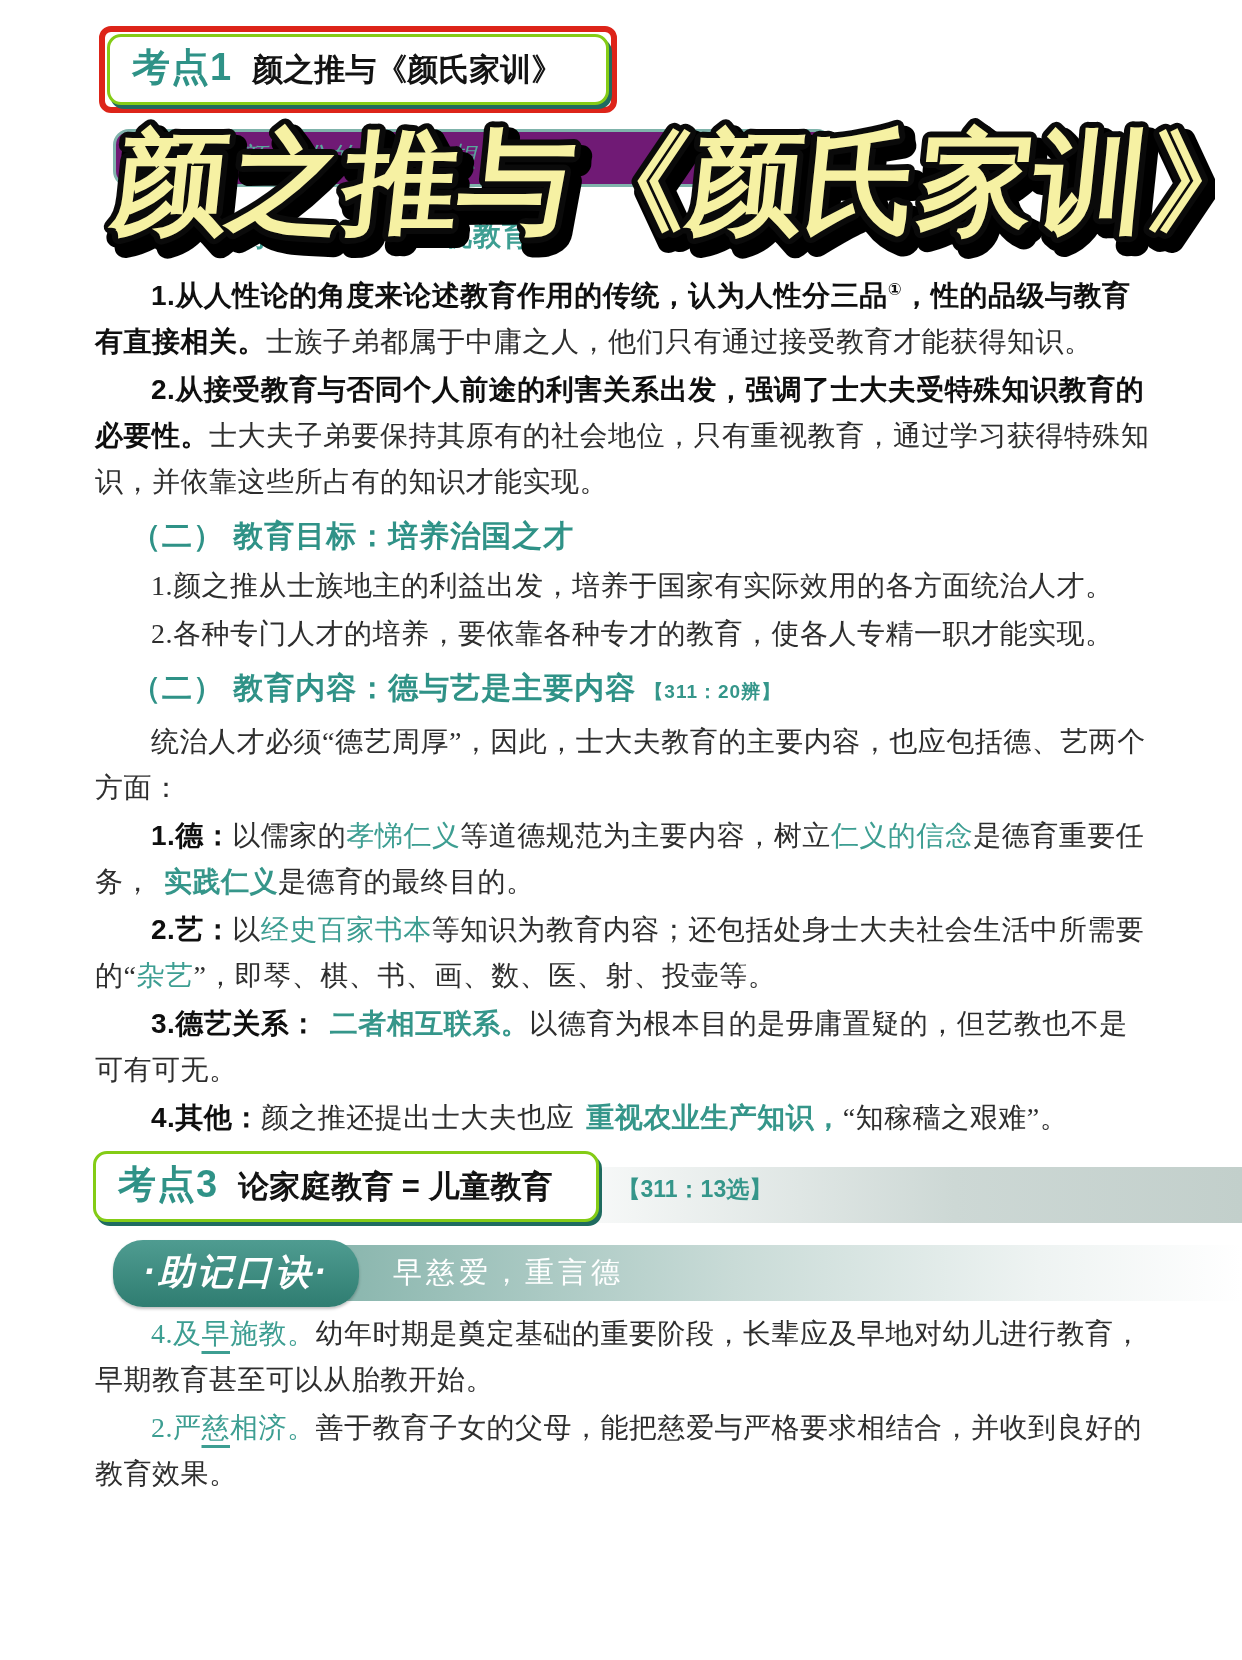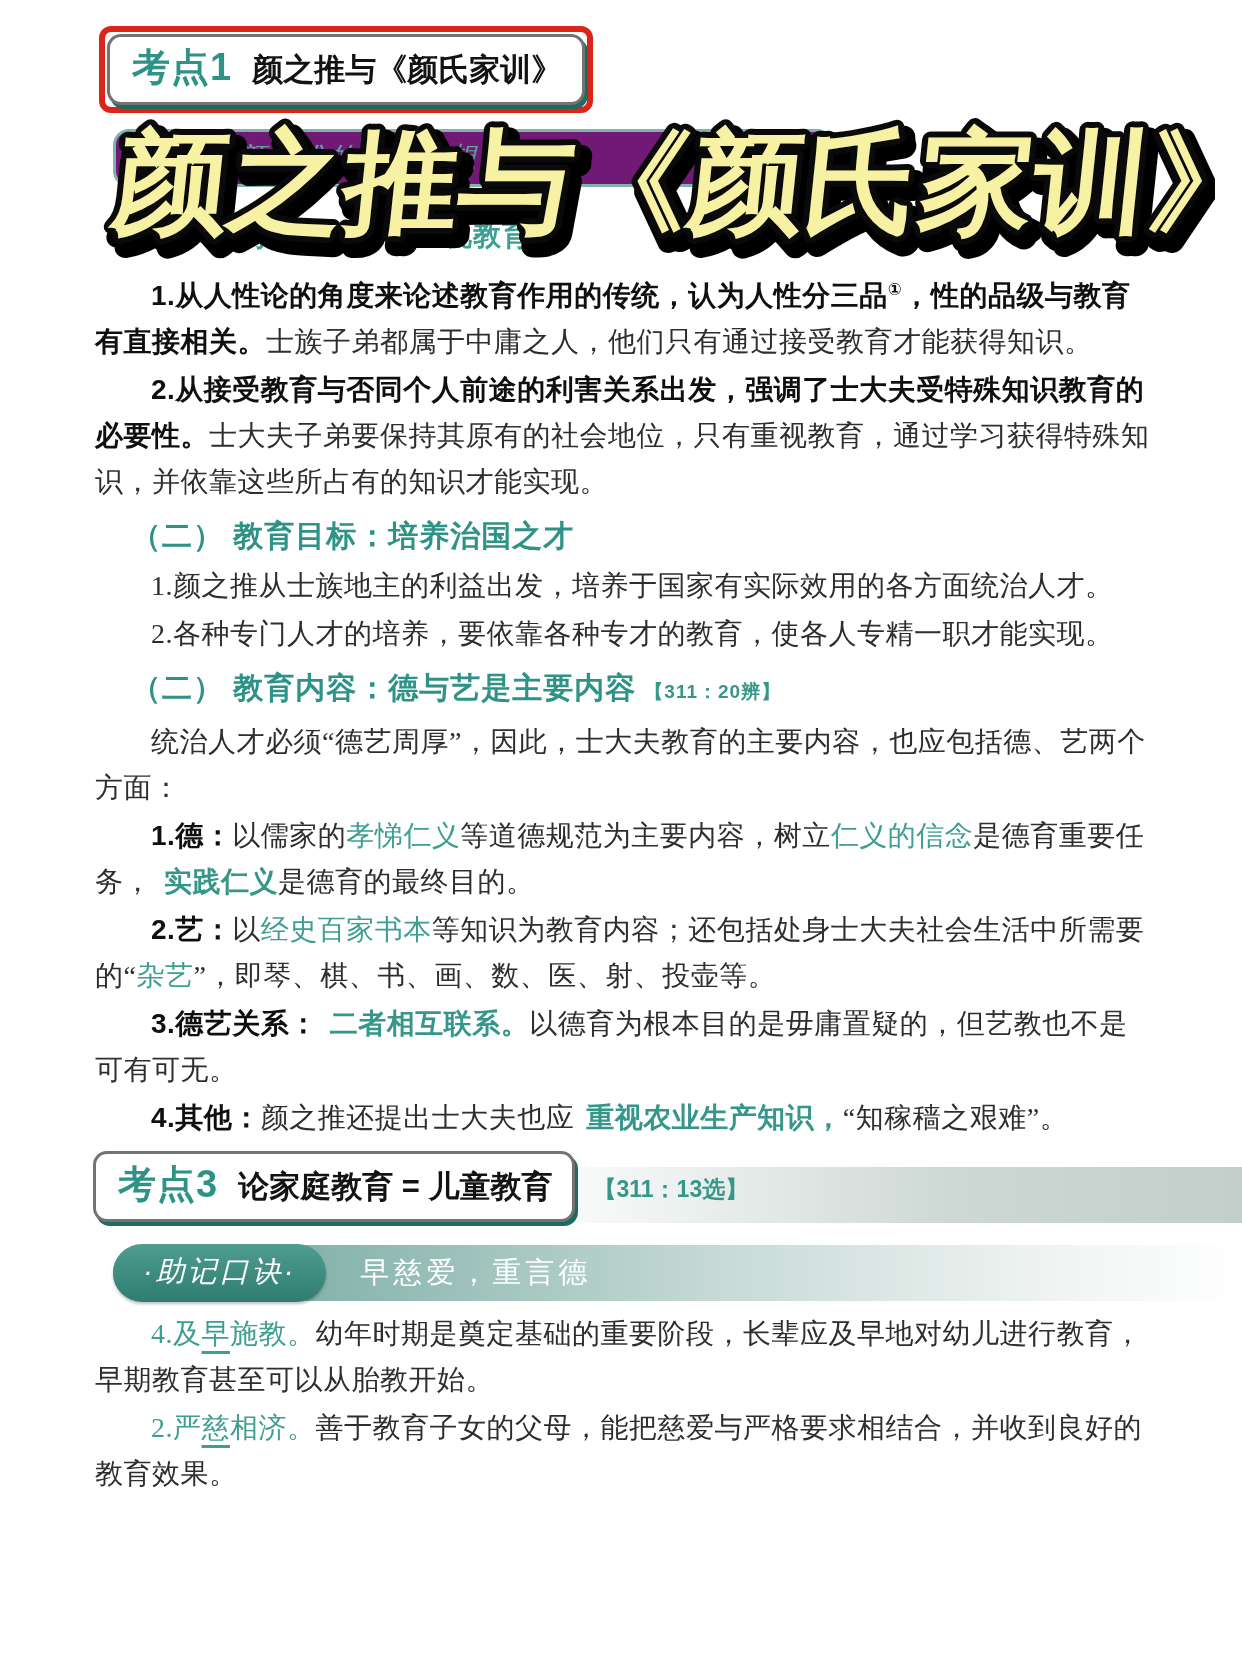--- a/index.html
+++ b/index.html
@@ -7,21 +7,21 @@
     width:1242px;height:1660px;overflow:hidden;background:#ffffff;
     font-family:"Liberation Serif","DejaVu Serif",serif;
     color:#2e2e2e;
   }
   .page{padding:26px 88px 0 95px;position:relative;}
 
   
   .k1-red{display:inline-block;border:6px solid #dd2419;border-radius:12px;padding:2px;margin-left:4px;background:#fff;}
   .k-box{
     display:inline-flex;align-items:baseline;gap:20px;background:#fff;
-    border:3px solid #737373;border-radius:14px;padding:5px 20px 9px 22px;
+    border:3px solid #84cc16;border-radius:14px;padding:5px 44px 9px 22px;
     box-shadow:3px 4px 0 #1f6b60;
   }
   .k-label{font-family:"Liberation Sans","DejaVu Sans",sans-serif;font-weight:900;font-size:38px;color:#2f9287;letter-spacing:1px;}
   .k-title{font-family:"Liberation Sans","DejaVu Sans",sans-serif;font-weight:800;font-size:31px;color:#131313;}
   .k3-row{position:relative;margin:10px 0 6px -2px;height:88px;}
   .k3-band{position:absolute;left:430px;right:-88px;top:16px;height:56px;
     background:linear-gradient(90deg,rgba(197,210,207,0) 0%,#cdd8d5 60%,#c2cfcb 100%);}
   .k3-row .k-box{position:relative;z-index:2;}
   .k-badge{font-family:"Liberation Sans","DejaVu Sans",sans-serif;color:#35968a;font-weight:700;font-size:23px;margin-left:14px;position:relative;z-index:2;}
 
@@ -59,21 +59,21 @@
   }
   .overlay-svg{position:absolute;left:-72px;top:-18px;width:1192px;height:178px;z-index:5;}
 
   
   .mn-bar{
     position:relative;height:56px;margin:2px 0 10px 18px;margin-right:-88px;
     border-radius:30px 0 0 30px;display:flex;align-items:center;
     background:linear-gradient(90deg,#649f96 0%,#8db8b0 22%,#c9dbd7 55%,#eef3f2 82%,#ffffff 100%);
   }
   .mn-pill{
-    font-family:"Liberation Sans","DejaVu Sans",sans-serif;font-style:italic;font-weight:400;font-size:29px;color:#ffffff;
+    font-family:"Liberation Sans","DejaVu Sans",sans-serif;font-style:italic;font-weight:700;font-size:36px;color:#ffffff;
     background:linear-gradient(180deg,#4f9c91,#2f7d71);border-radius:30px;
     padding:8px 30px 10px;letter-spacing:3px;box-shadow:0 2px 3px rgba(0,0,0,.25);
   }
   .mn-text{font-size:29px;color:#ffffff;margin-left:34px;letter-spacing:4px;}
 </style>
 </head>
 <body>
 
 <div class="page">
 

